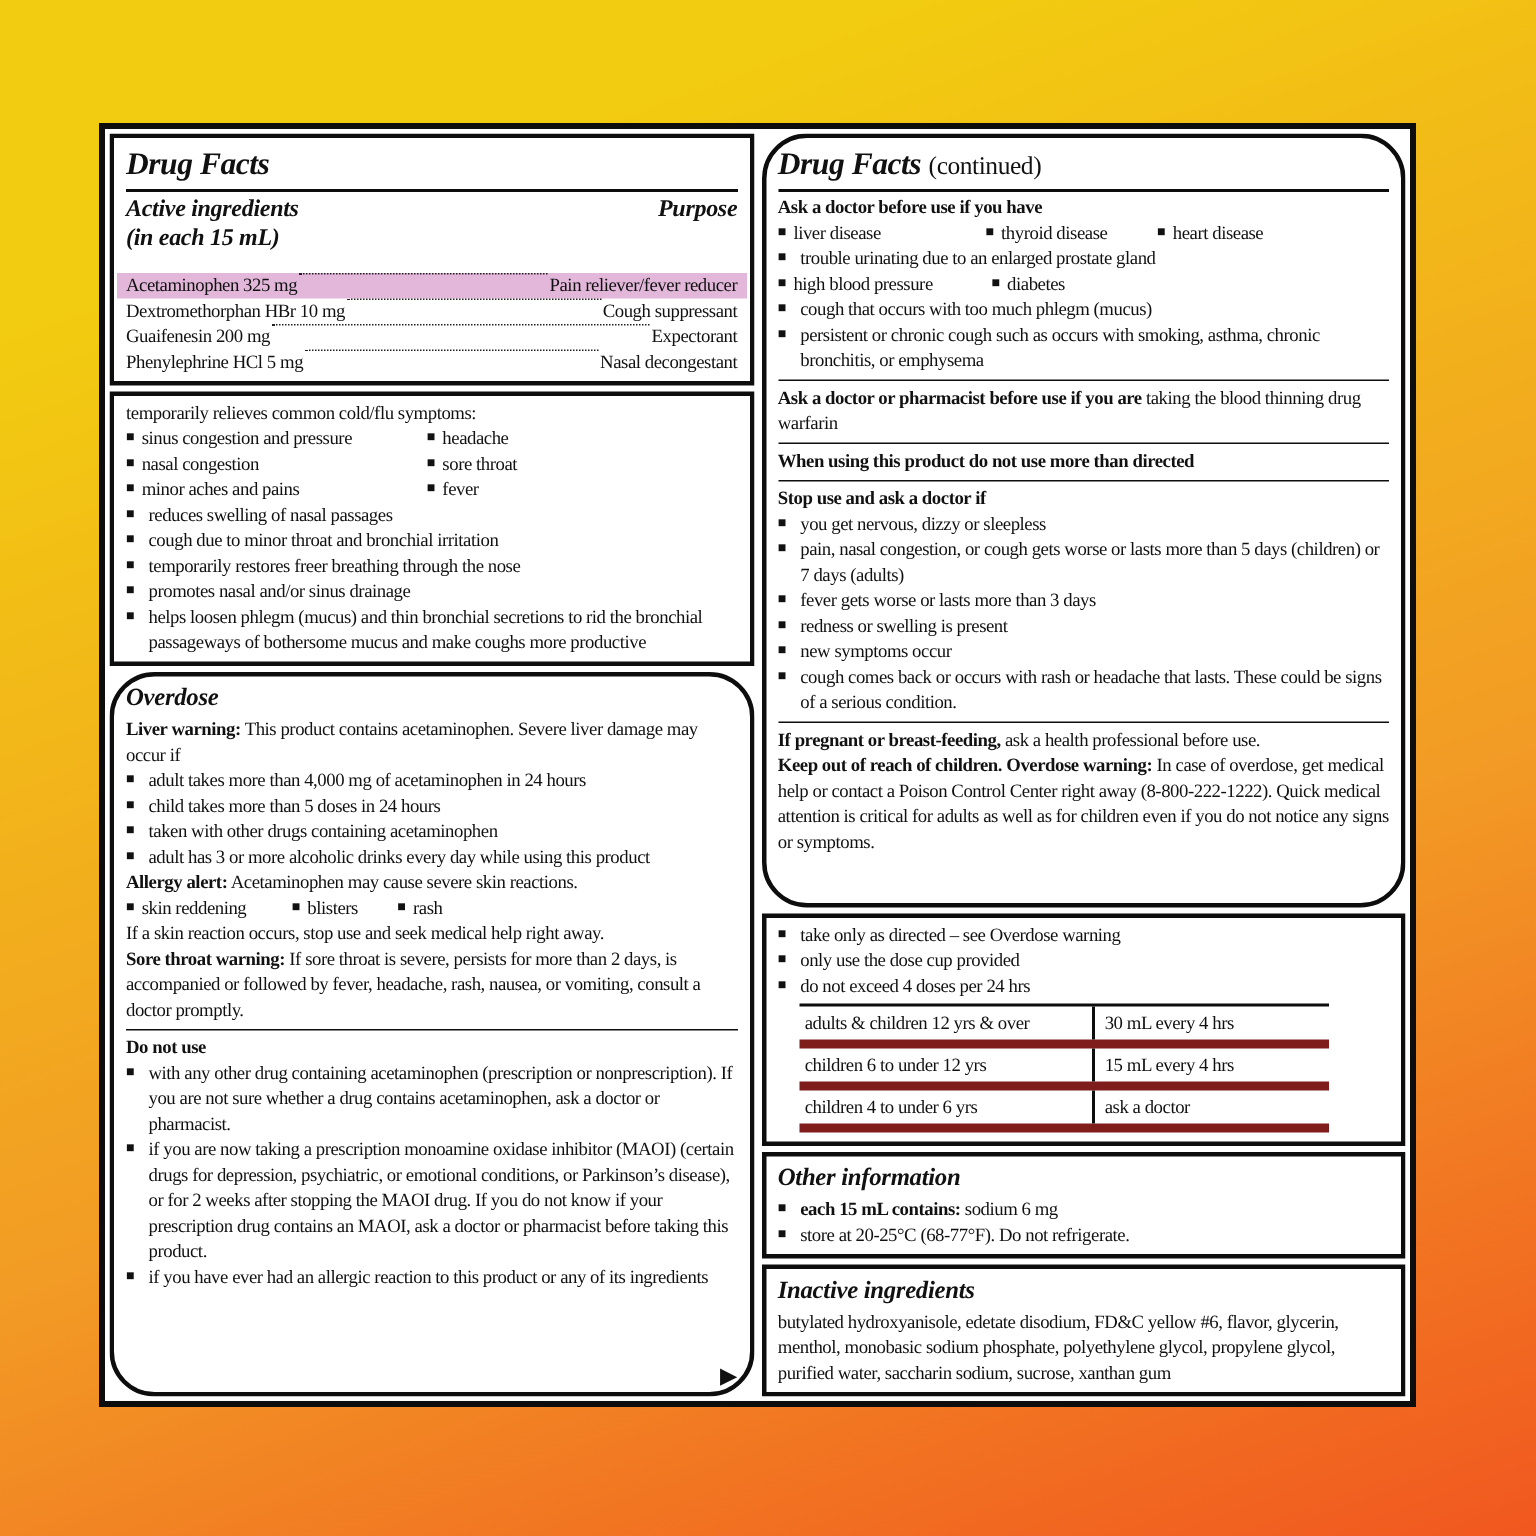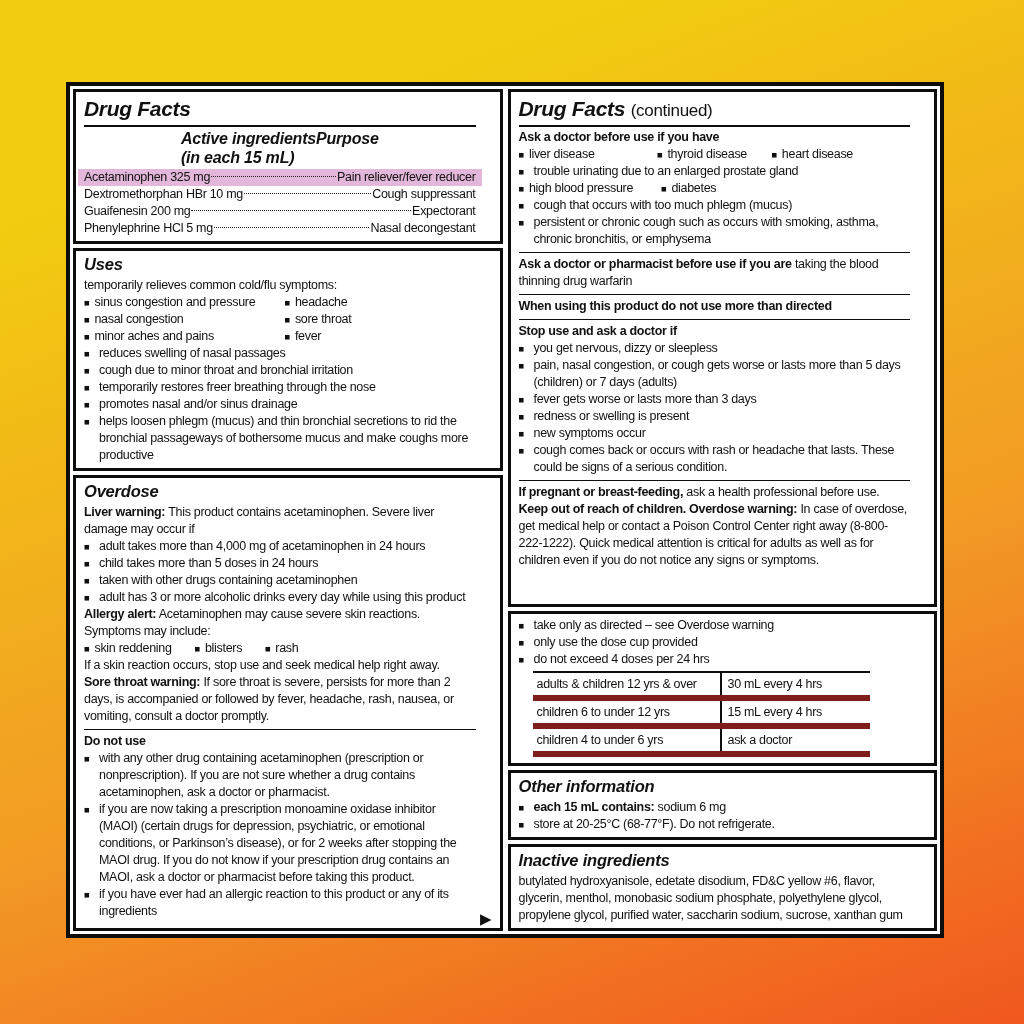--- a/index.html
+++ b/index.html
@@ -10,24 +10,24 @@
                 var(--bg-mid, #F29B25) 62%, var(--bg-bottom, #F1571F) 100%);
     color: #111;
   }
   .panel {
     position: absolute; left: 66px; top: 82px; width: 878px; height: 856px;
     background: #fff; border: 4px solid #0d0d0d; padding: 3px;
     display: flex; gap: 5px;
   }
   .col { display: flex; flex-direction: column; gap: 4px; flex: 1; overflow: hidden; }
   .box {
-    border: 3px solid #0d0d0d; background: #fff; padding: 3px 24px 4px 8px;
-    flex-shrink: 0; position: relative;
+    border: 3px solid #0d0d0d; background: #fff; padding: 3px 8px 4px 8px;
+    flex-shrink: 0; position: relative; font-family: Liberation Serif, serif;
   }
-  .grow { flex-grow: 1; }
+  .grow { flex-grow: 1; border-radius: 30px; }
 
   .t1 { font-size: 21px; font-style: italic; font-weight: 700; letter-spacing: -0.3px; padding: 2px 0 3px 0; }
   .t1 .suffix { font-style: normal; font-weight: 400; font-size: 17px; letter-spacing: -0.3px; }
   .t2 { font-size: 16px; font-style: italic; font-weight: 700; letter-spacing: -0.2px; line-height: 19px; }
   .sect-title { font-size: 16.5px; font-style: italic; font-weight: 700; letter-spacing: -0.2px; padding: 1px 0 3px 0; }
 
   .rule  { border-top: 2.5px solid #0d0d0d; margin: 1px 0 2px 0; }
   .rule.thin { border-top-width: 1.5px; margin: 4px 0 3px 0; }
 
   .body-txt, .p, .li, .row { font-size: 12.5px; line-height: 17px; letter-spacing: -0.3px; }
@@ -36,22 +36,22 @@
 
   ul.blist { list-style: none; }
   .li { position: relative; padding-left: 15px; }
   .li > .sq { position: absolute; left: 0; top: 0; }
   .sq { font-size: 9.5px; line-height: 17px; display: inline-block; }
   .row { display: flex; }
   .row .sq { margin-right: 5px; }
   .seg { display: inline-block; }
 
   
-  .ai-head { display: flex; justify-content: center; align-items: flex-start; margin-bottom: 2px; }
-  .ing { display: flex; align-items: center; font-size: 12.5px; line-height: 17px; letter-spacing: -0.3px; }
+  .ai-head { display: flex; justify-content: space-between; align-items: flex-start; margin-bottom: 14px; }
+  .ing { display: flex; align-items: flex-start; font-size: 12.5px; line-height: 17px; letter-spacing: -0.3px; }
   .ing .leader { flex: 1; border-bottom: 1.6px dotted #222; margin: 0 1px 3px 1px; min-width: 8px; }
   .ing.hl { background: var(--highlight, #DFB3D9); margin: 0 -6px; padding: 0 6px; }
 
   
   .w-uses  { width: 190px; }
   .w-skin  { width: 100px; }
   .w-blis  { width: 60px;  }
   .w-liver { width: 128px; }
   .w-thy   { width: 104px; }
   .w-hbp   { width: 132px; }
@@ -100,21 +100,20 @@
         </div>
           <div class="ing">
           <span>Phenylephrine HCl 5 mg</span>
           <span class="leader"></span>
           <span>Nasal decongestant</span>
         </div>
         </div>
     </section>
 
     <section class="box">
-      <div class="sect-title">Uses</div>
       <div class="body-txt">temporarily relieves common cold/flu symptoms:</div>
       <div class="row">
         <span class="sq">■</span>
         <span class="seg w-uses">sinus congestion and pressure</span>
         <span class="sq">■</span>
         <span class="seg">headache</span>
       </div>
       <div class="row">
         <span class="sq">■</span>
         <span class="seg w-uses">nasal congestion</span>
@@ -168,21 +167,20 @@
           <li class="li">
           <span class="sq">■</span>
           <span>taken with other drugs containing acetaminophen</span>
         </li>
           <li class="li">
           <span class="sq">■</span>
           <span>adult has 3 or more alcoholic drinks every day while using this product</span>
         </li>
         </ul>
       <p class="p"><b>Allergy alert:</b> <span>Acetaminophen may cause severe skin reactions.</span></p>
-      <div class="body-txt">Symptoms may include:</div>
       <div class="row">
         <span class="sq">■</span>
         <span class="seg w-skin">skin reddening</span>
         <span class="sq">■</span>
         <span class="seg w-blis">blisters</span>
         <span class="sq">■</span>
         <span class="seg">rash</span>
       </div>
       <div class="body-txt">If a skin reaction occurs, stop use and seek medical help right away.</div>
       <p class="p"><b>Sore throat warning:</b> <span>If sore throat is severe, persists for more than 2 days, is accompanied or followed by fever, headache, rash, nausea, or vomiting, consult a doctor promptly.</span></p>

